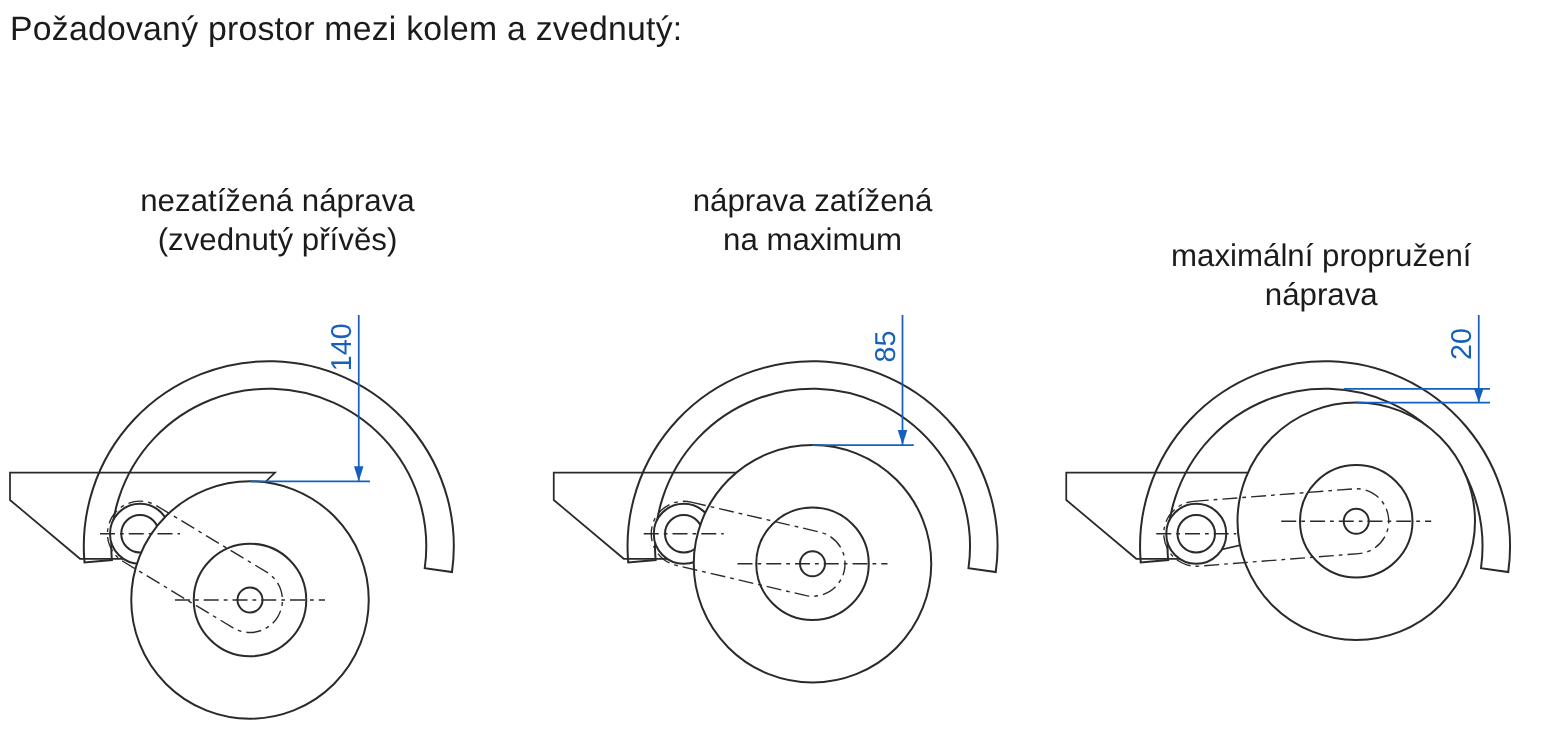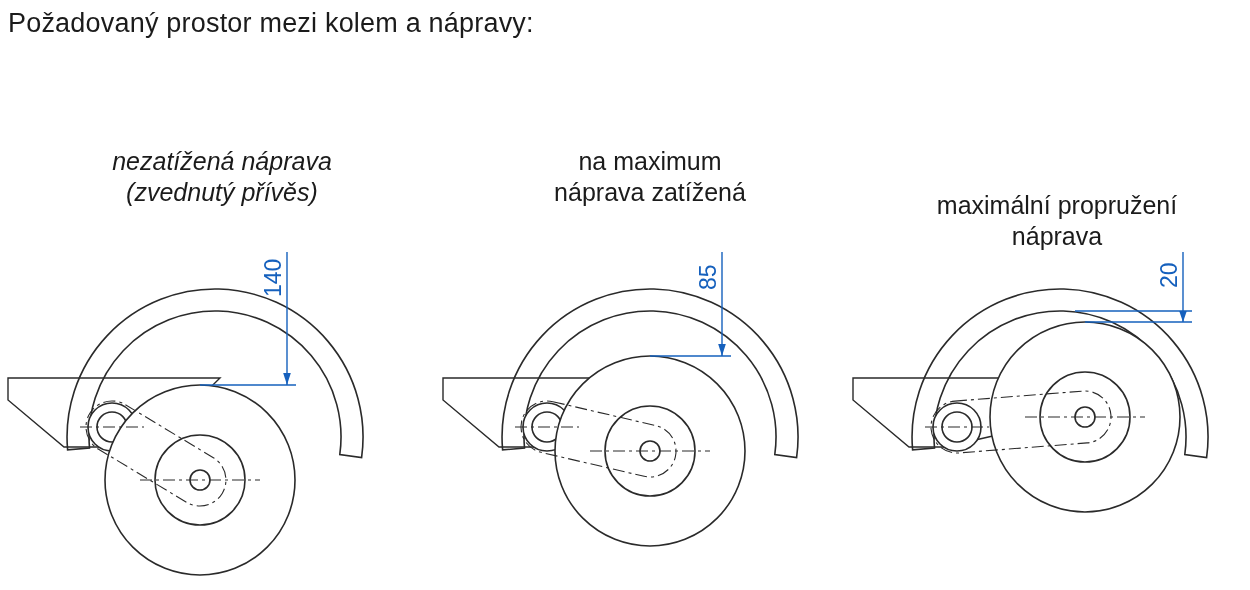--- a/index.html
+++ b/index.html
@@ -38,29 +38,29 @@
   .dashdot { fill: none; stroke: #2a2a2a; stroke-width: 1.1; stroke-dasharray: 12 4 3 4; }
   .dim { stroke-width: 1.4; fill: none; }
   .dimfill { stroke: none; }
   .dimtext { font-family: "Liberation Sans", sans-serif; font-size: 23px; stroke: none; }
 </style>
 </head>
 <body>
 
 <div class="page">
 
-  <div class="title">Požadovaný prostor mezi kolem a nápravy:</div>
+  <div class="title">Požadovaný prostor mezi kolem a zvednutý:</div>
 
-  <div class="caption" style="left:222px; top:146px;font-style:italic;">
+  <div class="caption" style="left:222px; top:146px;">
     <div>nezatížená náprava</div>
     <div>(zvednutý přívěs)</div>
   </div>
   <div class="caption" style="left:650px; top:146px;">
+    <div>náprava zatížená</div>
     <div>na maximum</div>
-    <div>náprava zatížená</div>
   </div>
   <div class="caption" style="left:1057px; top:146px;margin-top:44px;">
     <div>maximální propružení</div>
     <div>náprava</div>
   </div>
 
   <svg class="drawing" width="1250" height="590" viewBox="0 0 1250 590">
 
     <g>
       <path class="outline" d="M 67.6 449.9 A 148 148 0 1 1 361.6 457.6 L 339.8 454.5 A 126 126 0 1 0 89.5 448 Z"></path>

